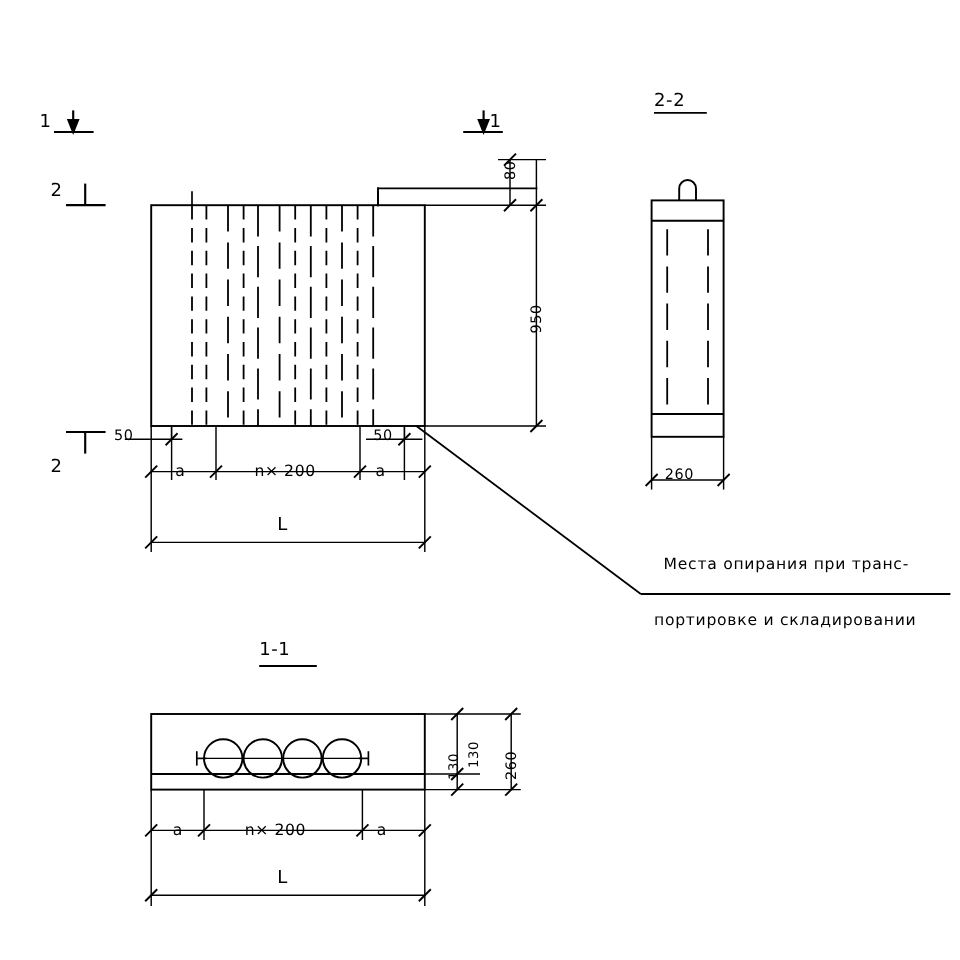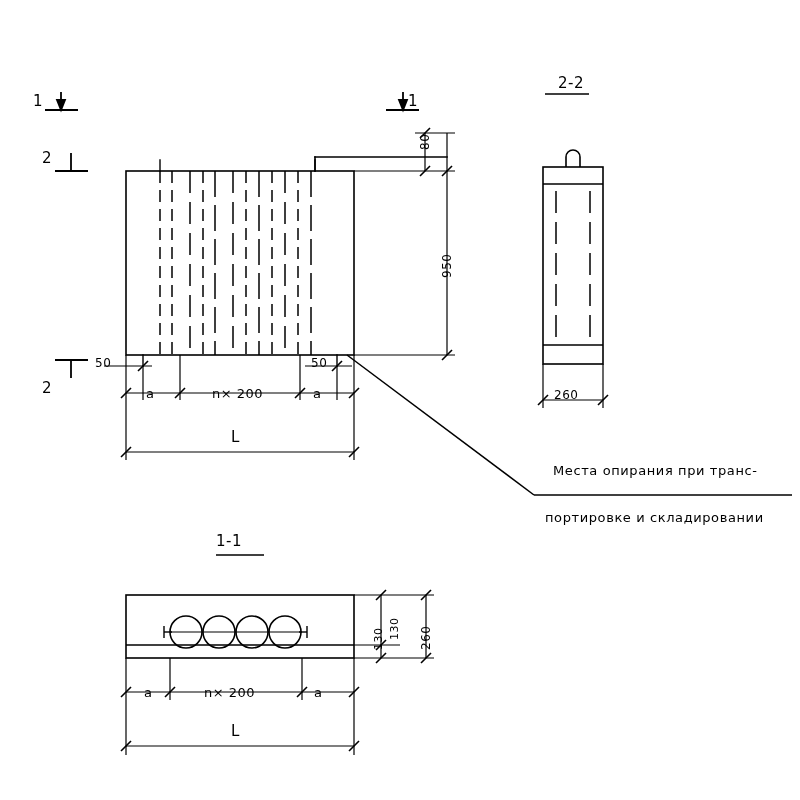--- a/index.html
+++ b/index.html
@@ -210,21 +210,21 @@
 
 <div class="lbl small rot" style="left:440px;top:278px;">950</div>
 <div class="lbl small rot" style="left:418px;top:150px;">80</div>
 <div class="lbl small" style="left:95px;top:356px;">50</div>
 <div class="lbl small" style="left:311px;top:356px;">50</div>
 <div class="lbl" style="left:146px;top:386px;">a</div>
 <div class="lbl" style="left:212px;top:386px;">n× 200</div>
 <div class="lbl" style="left:313px;top:386px;">a</div>
 <div class="lbl big" style="left:231px;top:428px;">L</div>
 
-<div class="lbl big" style="left:545px;top:74px;margin-left:13px;">2-2</div>
+<div class="lbl big" style="left:545px;top:74px;">2-2</div>
 <div class="lbl small" style="left:554px;top:388px;">260</div>
 
 <div class="lbl note" style="left:553px;top:461px;">Места опирания при транс-</div>
 <div class="lbl note" style="left:545px;top:508px;">портировке и складировании</div>
 
 <div class="lbl big" style="left:216px;top:532px;text-align:right;">1-1</div>
 <div class="lbl tiny rot" style="left:372px;top:650px;">130</div>
 <div class="lbl tiny rot" style="left:388px;top:640px;">130</div>
 <div class="lbl small rot" style="left:419px;top:650px;">260</div>
 <div class="lbl" style="left:144px;top:685px;">a</div>

